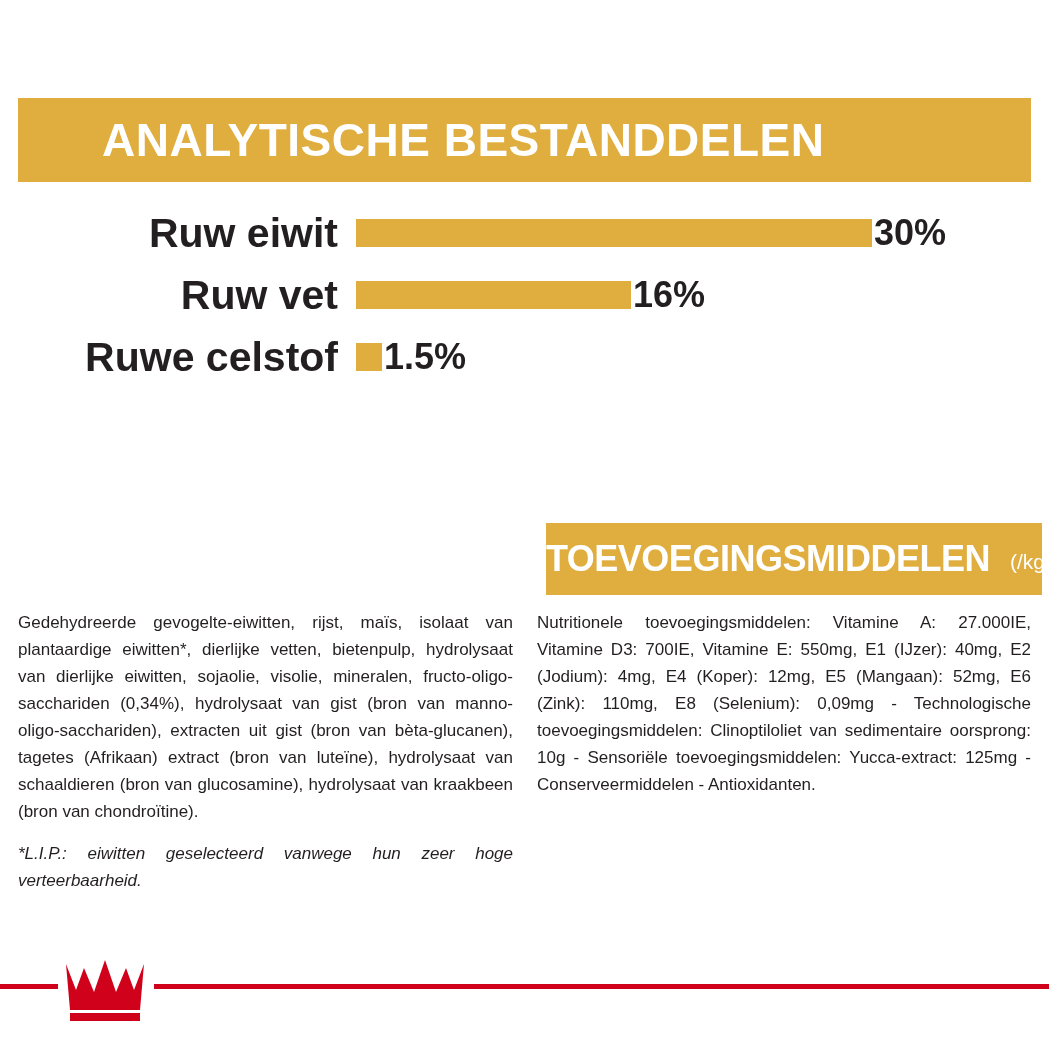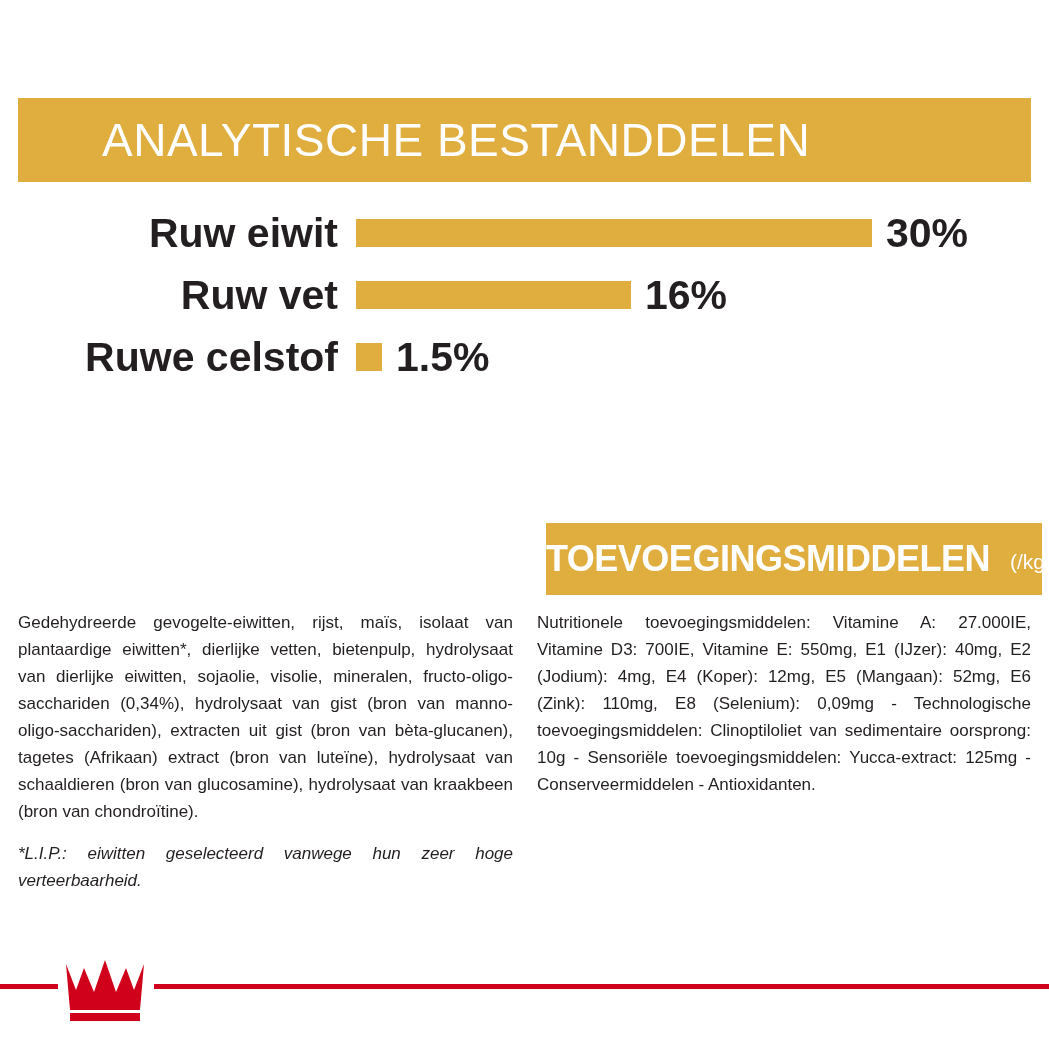--- a/index.html
+++ b/index.html
@@ -33,21 +33,21 @@
   #analytical-header {
     position: absolute;
     left: 18px;
     top: 98px;
     width: 1013px;
     height: 84px;
     padding-left: 84px;
   }
   #analytical-header .bar-title {
     font-size: 46px;
-    font-weight: normal;
+    font-weight: bold;
     letter-spacing: 0.5px;
     line-height: 1;
     text-align: center;
   }
 
   
   #analytical-chart {
     position: absolute;
     left: 4px;
     top: 202px;
@@ -68,23 +68,23 @@
     box-sizing: border-box;
     line-height: 1;
     white-space: nowrap;
   }
   .chart-bar {
     height: 28px;
     background: #e0ad3f;
     flex: 0 0 auto;
   }
   .chart-value {
-    font-size: 41px;
-    font-weight: bold;
-    padding-left: 14px;
+    font-size: 36px;
+    font-weight: bold;
+    padding-left: 2px;
     line-height: 1;
     white-space: nowrap;
   }
 
   
   #composition-header {
     position: absolute;
     left: 18px;
     top: 523px;
     width: 495px;

